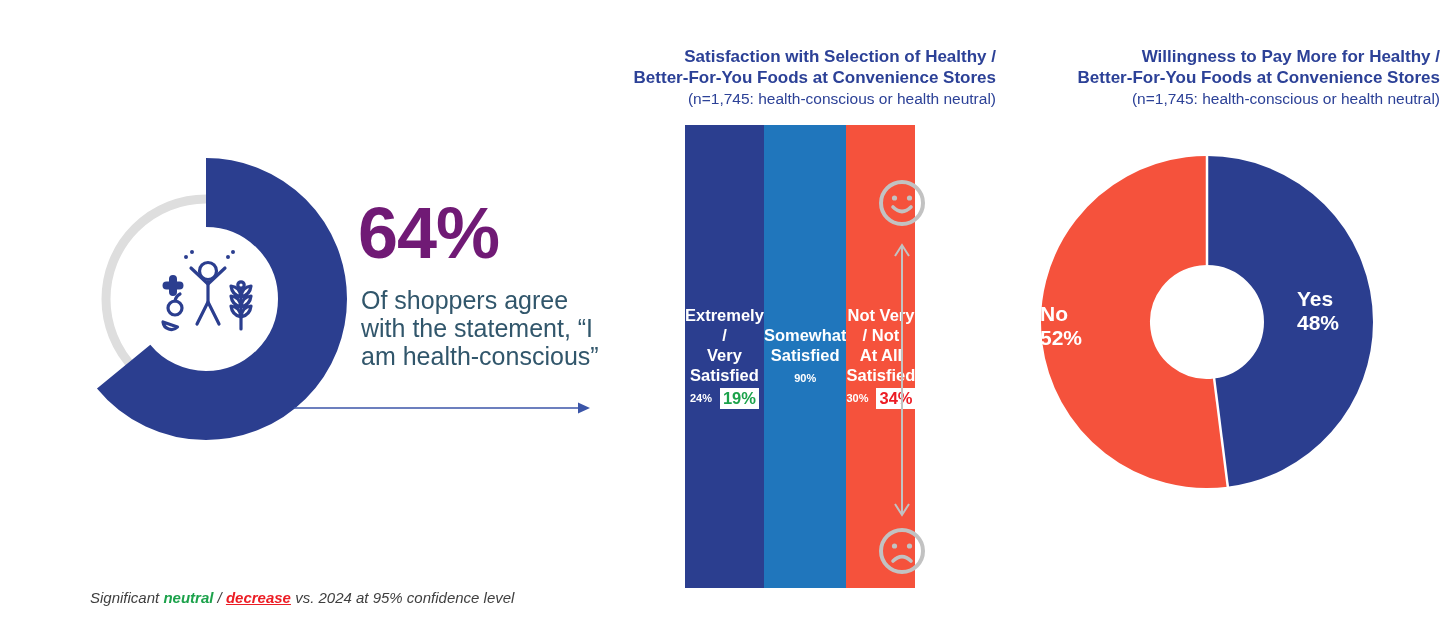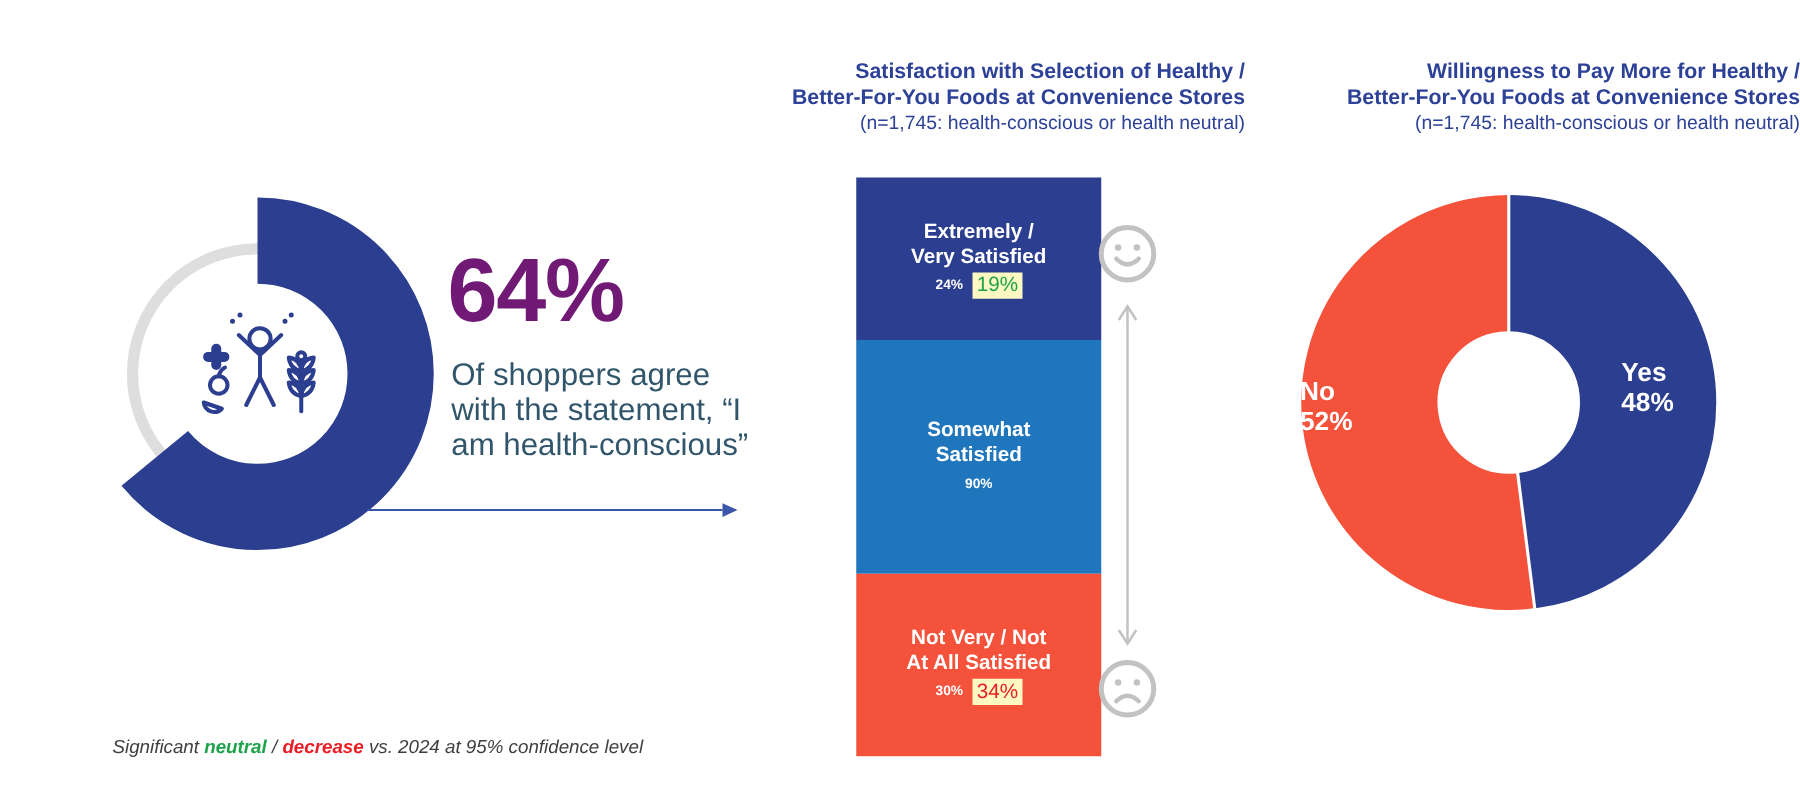--- a/index.html
+++ b/index.html
@@ -13,39 +13,39 @@
   .agree-text{position:absolute;left:361px;top:286px;width:242px;font-size:25px;line-height:28px;color:#31566B;}
 
   
   .chart-title{position:absolute;top:46px;text-align:right;color:#2C4197;}
   .chart-title .t-line{font-size:17px;font-weight:bold;line-height:21px;}
   .chart-title .t-sub{font-size:15.5px;line-height:21px;font-weight:normal;}
   .title-mid{left:540px;width:456px;}
   .title-right{left:1000px;width:440px;}
 
   
-  .vbar{position:absolute;left:685px;top:142px;width:196px;height:463px;display:flex;flex-direction:column;}
+  .vbar{position:absolute;left:685px;top:125px;width:196px;height:463px;display:flex;flex-direction:row;}
   .bar-seg{display:flex;align-items:center;justify-content:center;}
   .seg-label{text-align:center;color:#ffffff;font-weight:bold;font-size:16.5px;line-height:20px;}
   .seg-pct-row{margin-top:3px;display:flex;align-items:center;justify-content:center;}
   .seg-pct{font-size:11px;font-weight:bold;color:#ffffff;}
-  .badge{display:inline-block;margin-left:8px;padding:0 3px;background:#fef9c3;font-size:16.5px;font-weight:normal;line-height:21px;}
+  .badge{display:inline-block;margin-left:8px;padding:0 3px;background:#ffffff;font-size:16.5px;font-weight:bold;line-height:21px;}
 
   .faces-svg{position:absolute;left:870px;top:175px;}
 
   
   .donut-svg{position:absolute;left:1040px;top:155px;}
   .slice-label{position:absolute;color:#ffffff;font-weight:bold;font-size:21px;line-height:24px;}
   .label-yes{left:1297px;top:287px;}
   .label-no{left:1040px;top:302px;}
 
   
   .footnote{position:absolute;left:90px;top:589px;font-size:15px;font-style:italic;color:#3F3F3F;}
   .footnote .up{color:#1CA24B;font-weight:bold;}
-  .footnote .down{color:#EC1C24;font-weight:bold;}
+  .footnote .down{color:#EC1C24;font-weight:bold;text-decoration:underline;}
 </style>
 </head>
 <body>
 
 <div class="canvas">
 
   <svg class="gauge-svg" width="300" height="300" viewBox="0 0 300 300">
     <circle cx="148" cy="149" r="100" fill="none" stroke="#DEDEDE" stroke-width="9"></circle>
     <circle cx="148" cy="149" r="106.5" fill="none" stroke="#2B3E8F" stroke-width="69" transform="rotate(-90 148 149)" stroke-dasharray="428.2619105373606 669.1592352146259"></circle>
     <g transform="translate(148 151)" fill="none" stroke="#2B3E8F" stroke-width="3.2" stroke-linecap="round" stroke-linejoin="round">

